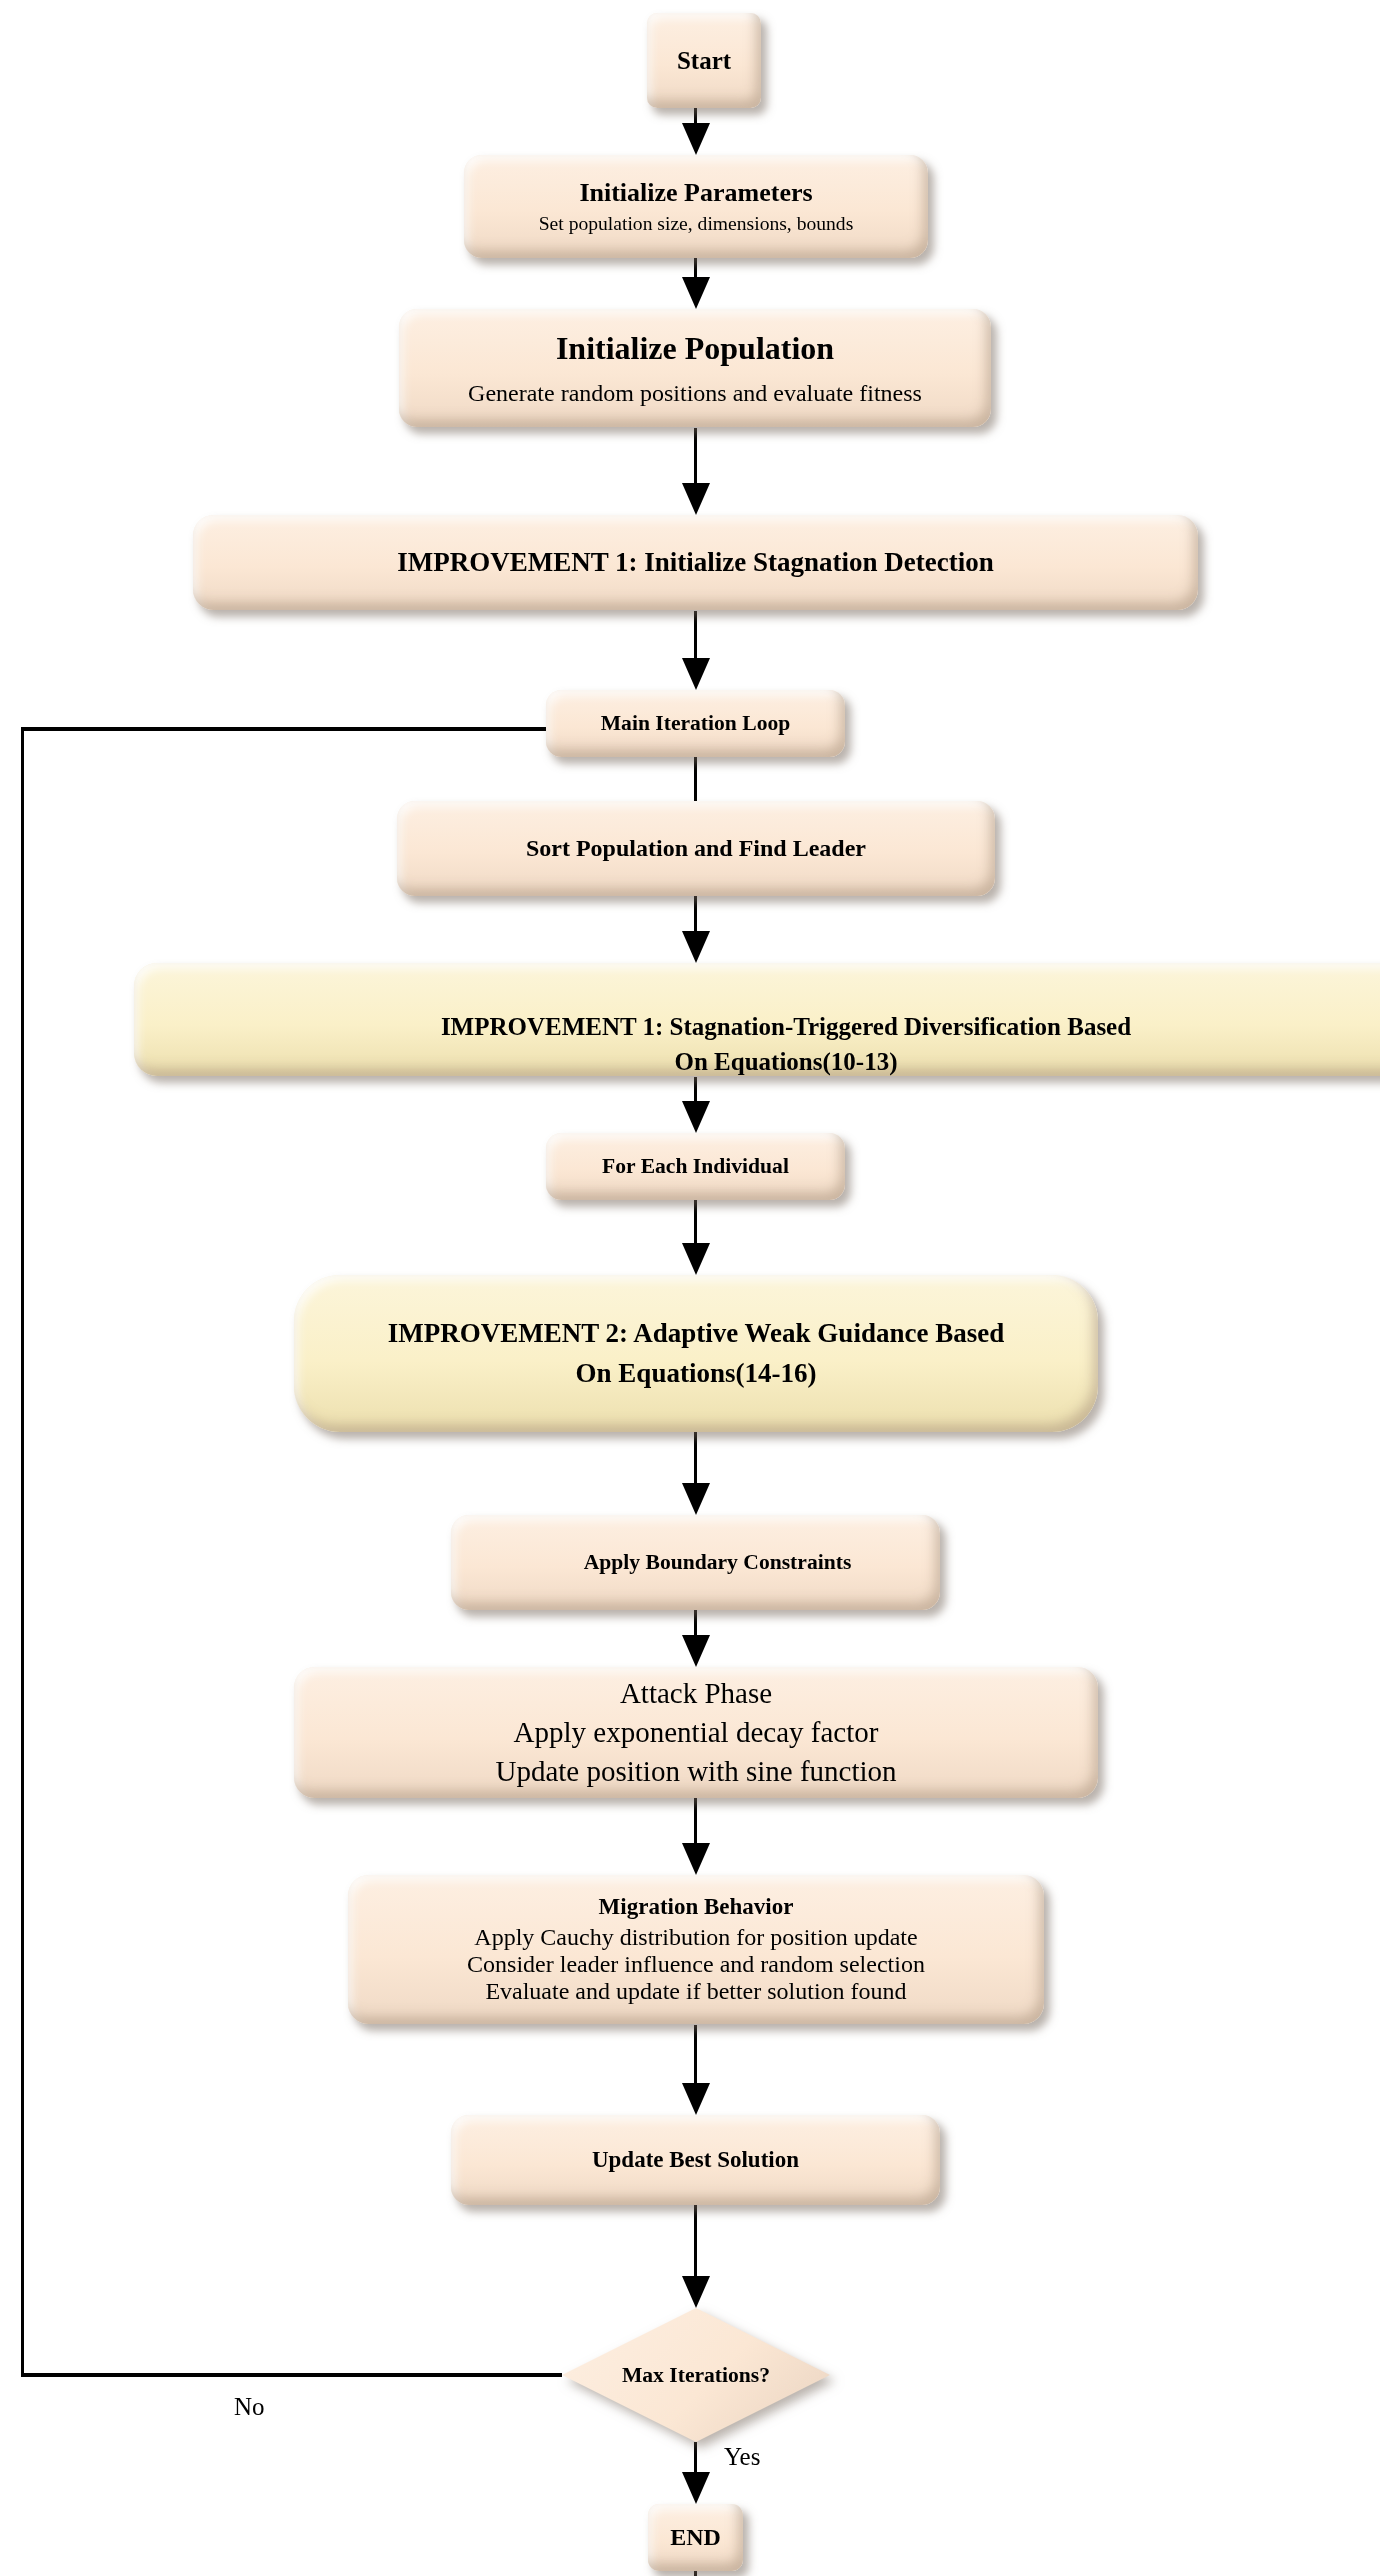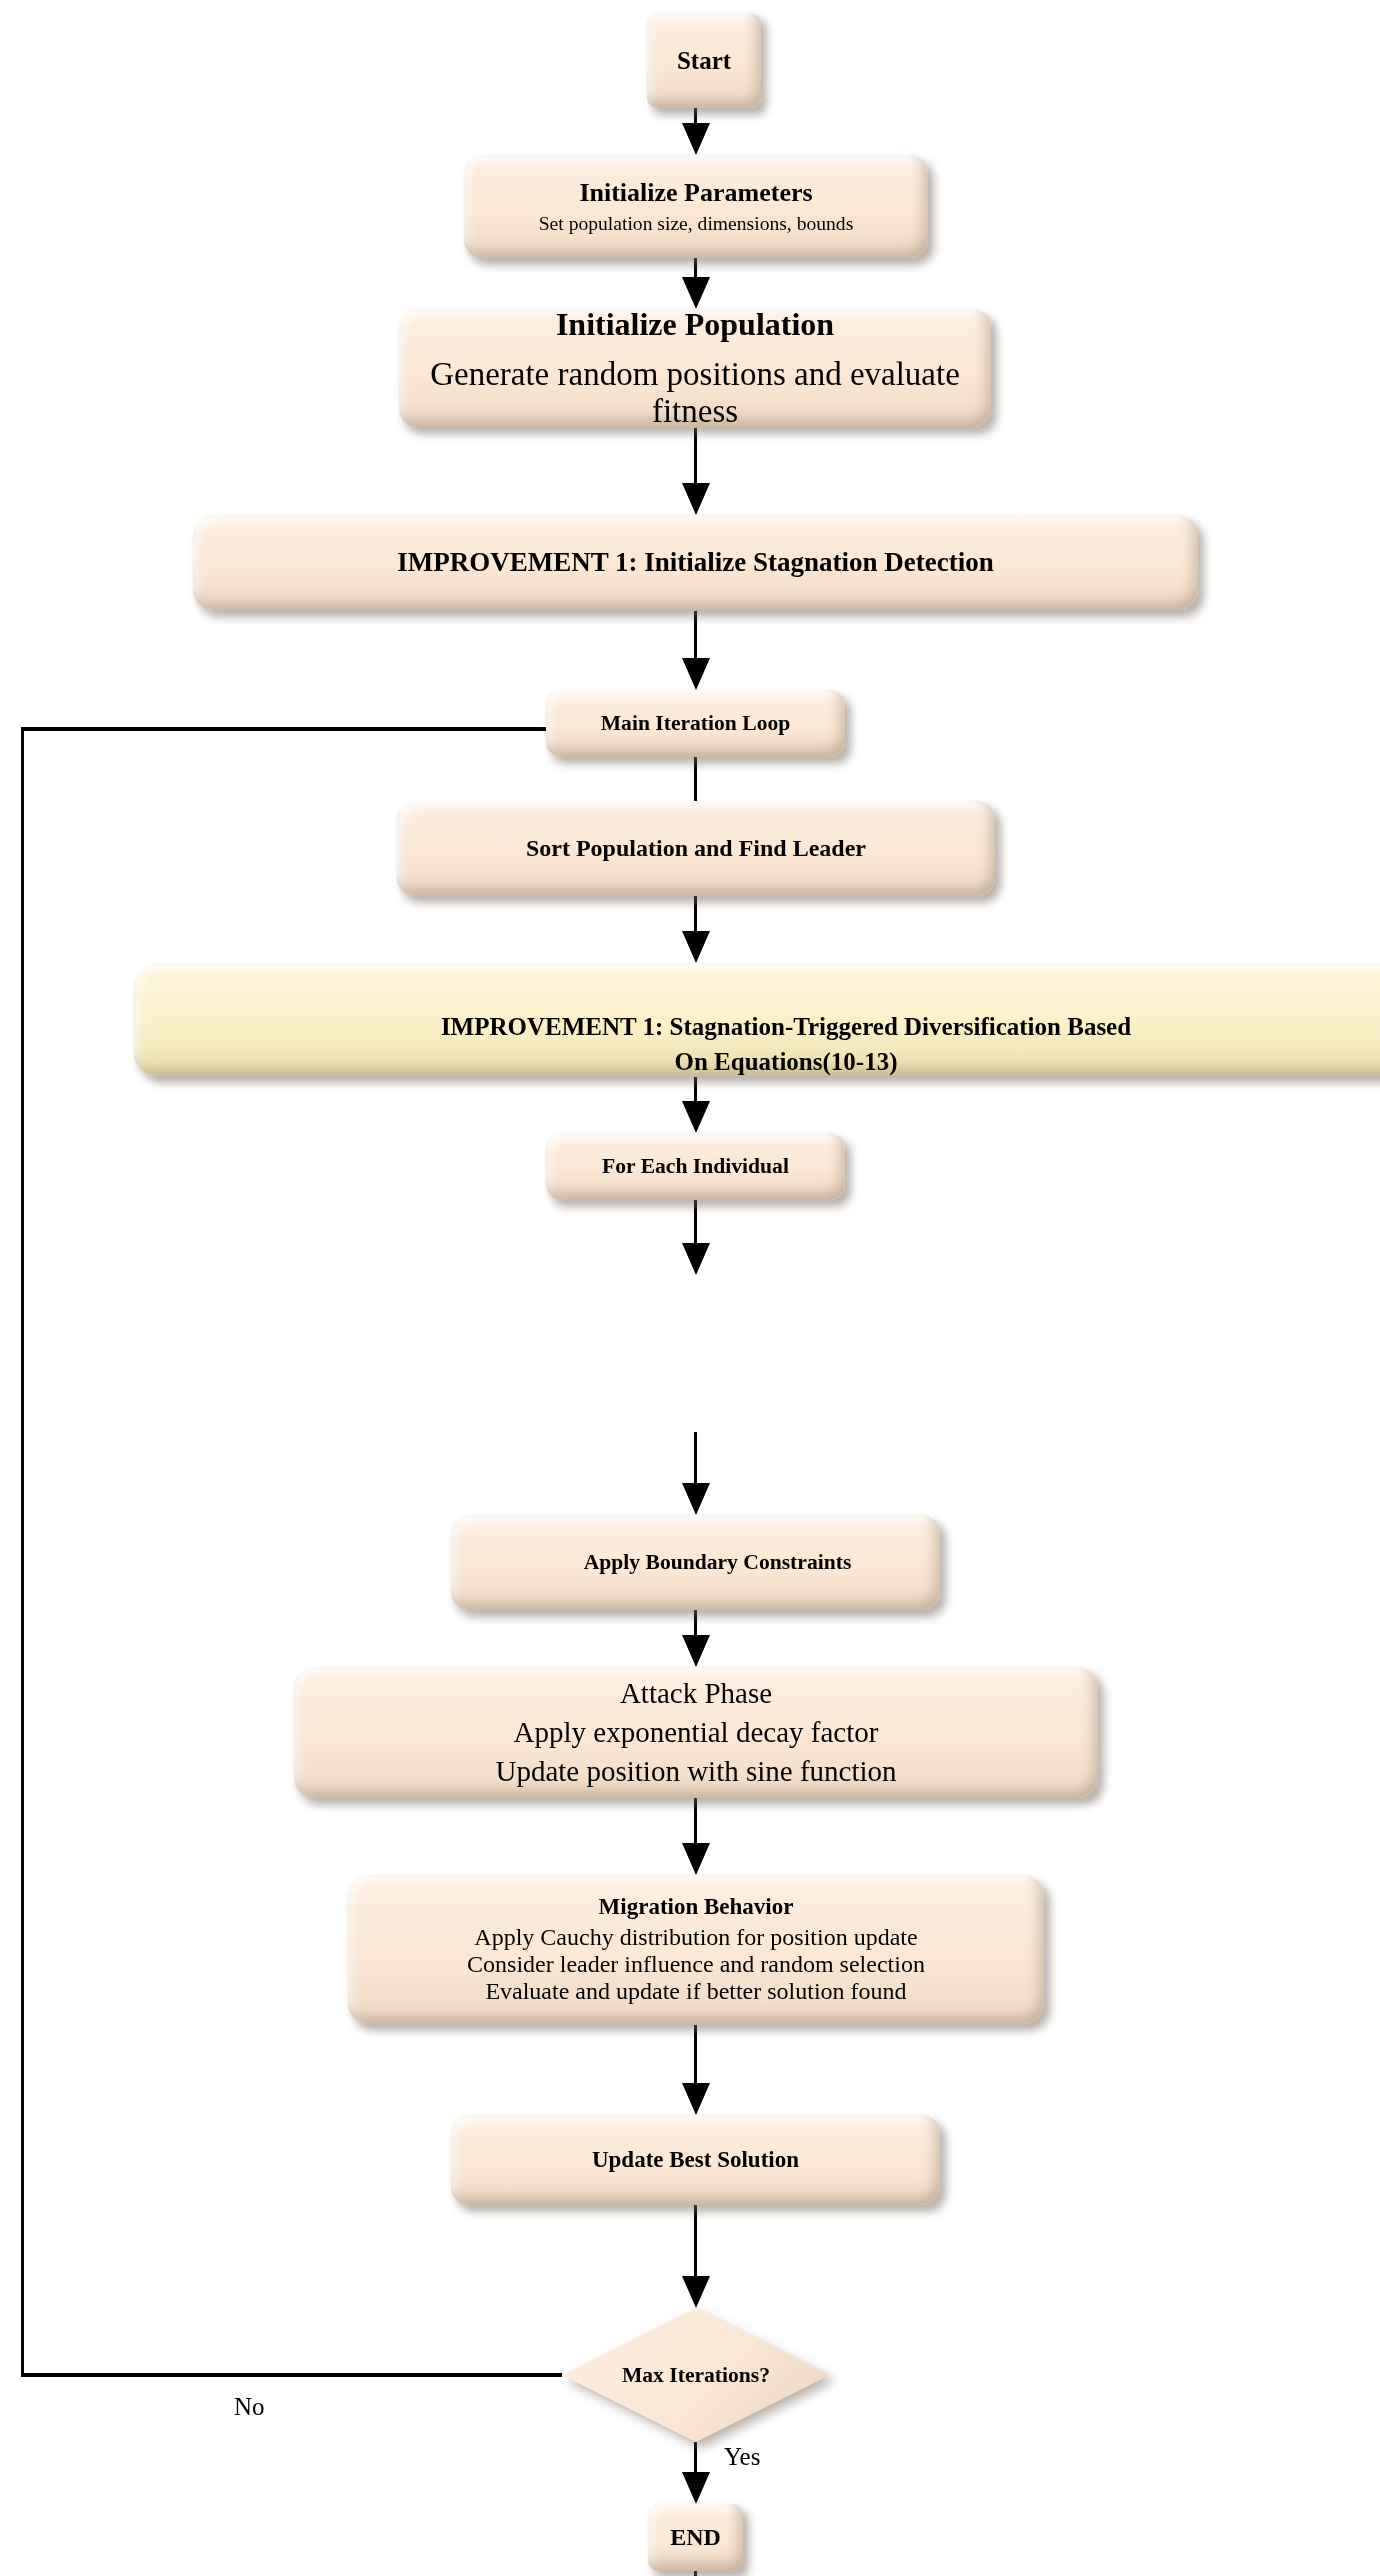--- a/index.html
+++ b/index.html
@@ -82,21 +82,21 @@
     <span class="t-bold" style="font-size:25px;">Start</span>
   </div>
 
   <div class="node" style="left:464px;top:155px;width:464px;height:103px;border-radius:18px;">
     <span class="t-bold" style="font-size:26px;">Initialize Parameters</span>
     <span style="font-size:19.6px;margin-top:4.1px;">Set population size, dimensions, bounds</span>
   </div>
 
   <div class="node" style="left:399px;top:309px;width:592px;height:118px;border-radius:18px;">
     <span class="t-bold" style="font-size:32px;">Initialize Population</span>
-    <span style="font-size:33px;margin-top:13px;">Generate random positions and evaluate fitness</span>
+    <span style="font-size:24px;margin-top:13px;">Generate random positions and evaluate fitness</span>
   </div>
 
   <div class="node" style="left:193px;top:515px;width:1005px;height:95px;border-radius:20.6px;">
     <span class="t-bold" style="font-size:27px;">IMPROVEMENT 1: Initialize Stagnation Detection</span>
   </div>
 
   <div class="node" style="left:546px;top:690px;width:299px;height:67px;border-radius:15.5px;">
     <span class="t-bold" style="font-size:21.6px;">Main Iteration Loop</span>
   </div>
 
@@ -106,20 +106,24 @@
 
   <div class="node highlight" style="left:134px;top:963px;width:1304px;height:113px;border-radius:23px;justify-content:flex-end;">
     <span class="t-bold" style="font-size:25px;">IMPROVEMENT 1: Stagnation-Triggered Diversification Based</span>
     <span class="t-bold" style="font-size:25px;margin-top:7.2px;">On Equations(10-13)</span>
   </div>
 
   <div class="node" style="left:546px;top:1133px;width:299px;height:67px;border-radius:15.5px;">
     <span class="t-bold" style="font-size:21.6px;">For Each Individual</span>
   </div>
 
+  <div class="node highlight" style="left:294px;top:1275px;width:804px;height:157px;border-radius:46px;">
+    <span class="t-bold" style="font-size:27px;">IMPROVEMENT 2: Adaptive Weak Guidance Based</span>
+    <span class="t-bold" style="font-size:27px;margin-top:8.2px;">On Equations(14-16)</span>
+  </div>
 
   <div class="node" style="left:451px;top:1515px;width:489px;height:95px;border-radius:18px;">
     <span class="t-bold" style="font-size:21.6px;margin-left:44px;">Apply Boundary Constraints</span>
   </div>
 
   <div class="node" style="left:294px;top:1667px;width:804px;height:131px;border-radius:20.6px;">
     <span style="font-size:29px;">Attack Phase</span>
     <span style="font-size:29px;margin-top:6.2px;">Apply exponential decay factor</span>
     <span style="font-size:29px;margin-top:6.2px;">Update position with sine function</span>
   </div>

